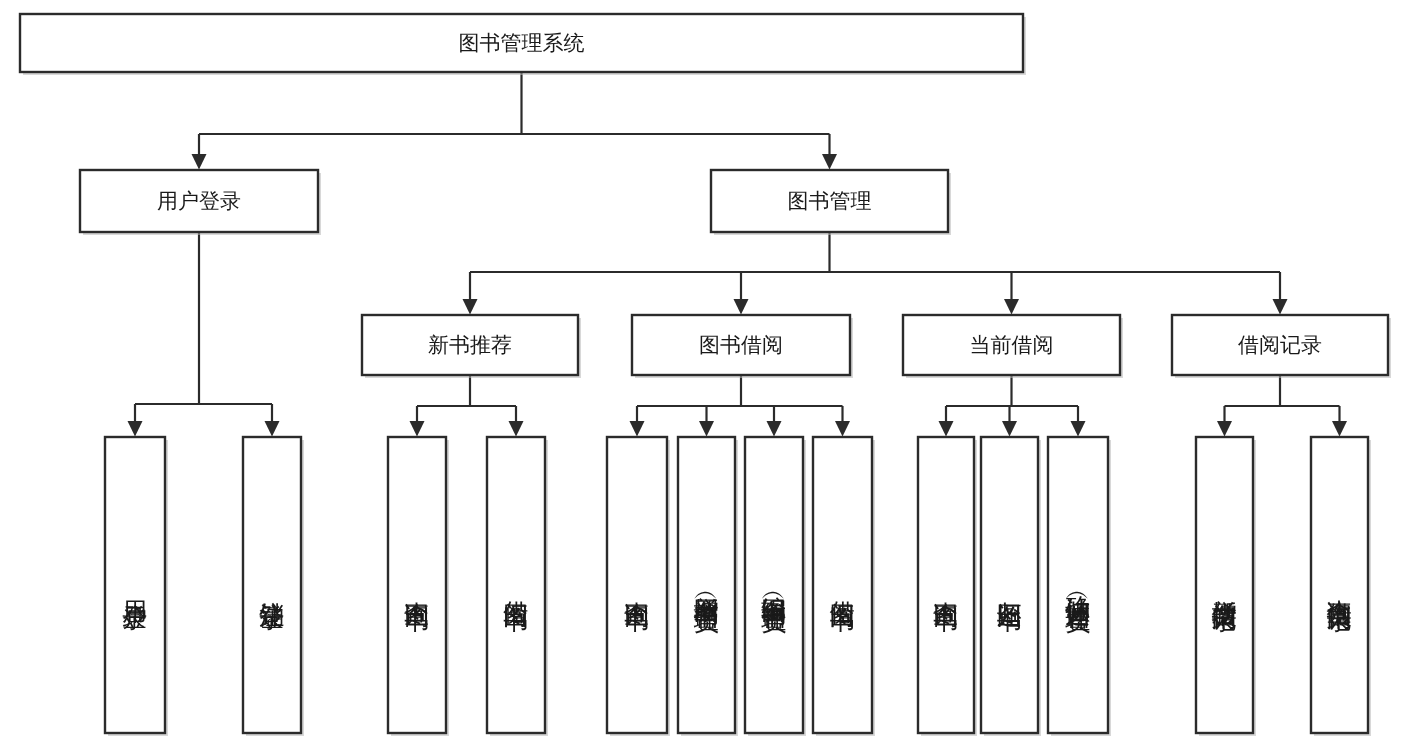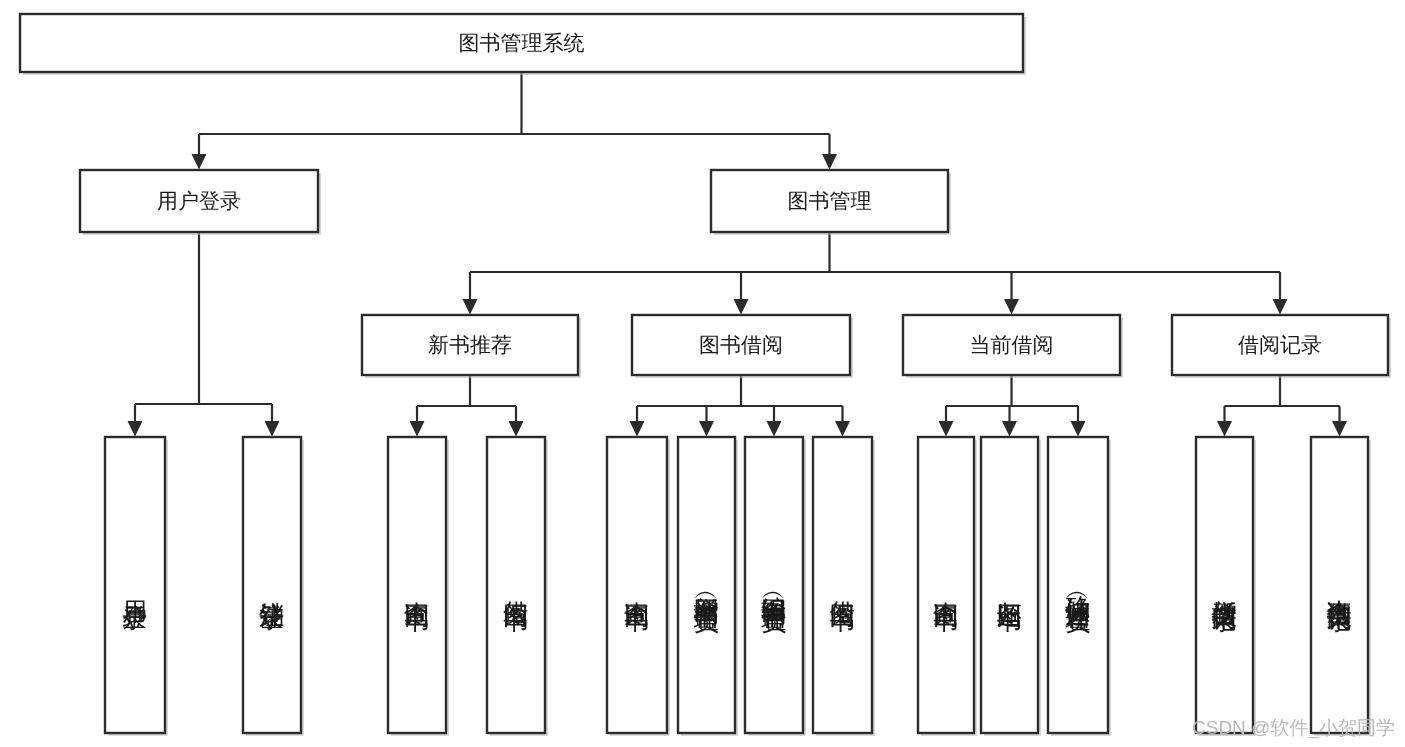--- a/index.html
+++ b/index.html
@@ -225,14 +225,13 @@
       <div class="leaf-label-wrap" style="left: 1048px; top: 437px; width: 60px; height: 296px;">
         <span class="leaf-label">确认归还（管理员）</span>
       </div>
       <div class="leaf-label-wrap" style="left: 1196px; top: 437px; width: 57px; height: 296px;">
         <span class="leaf-label">新增借阅记录</span>
       </div>
       <div class="leaf-label-wrap" style="left: 1311px; top: 437px; width: 57px; height: 296px;">
         <span class="leaf-label">查询借阅记录</span>
       </div>
     </div>
-  <div class="watermark" style="left: 1192px; top: 715px;">CSDN @软件_小贺同学</div>
 </div>
 
 </body></html>

